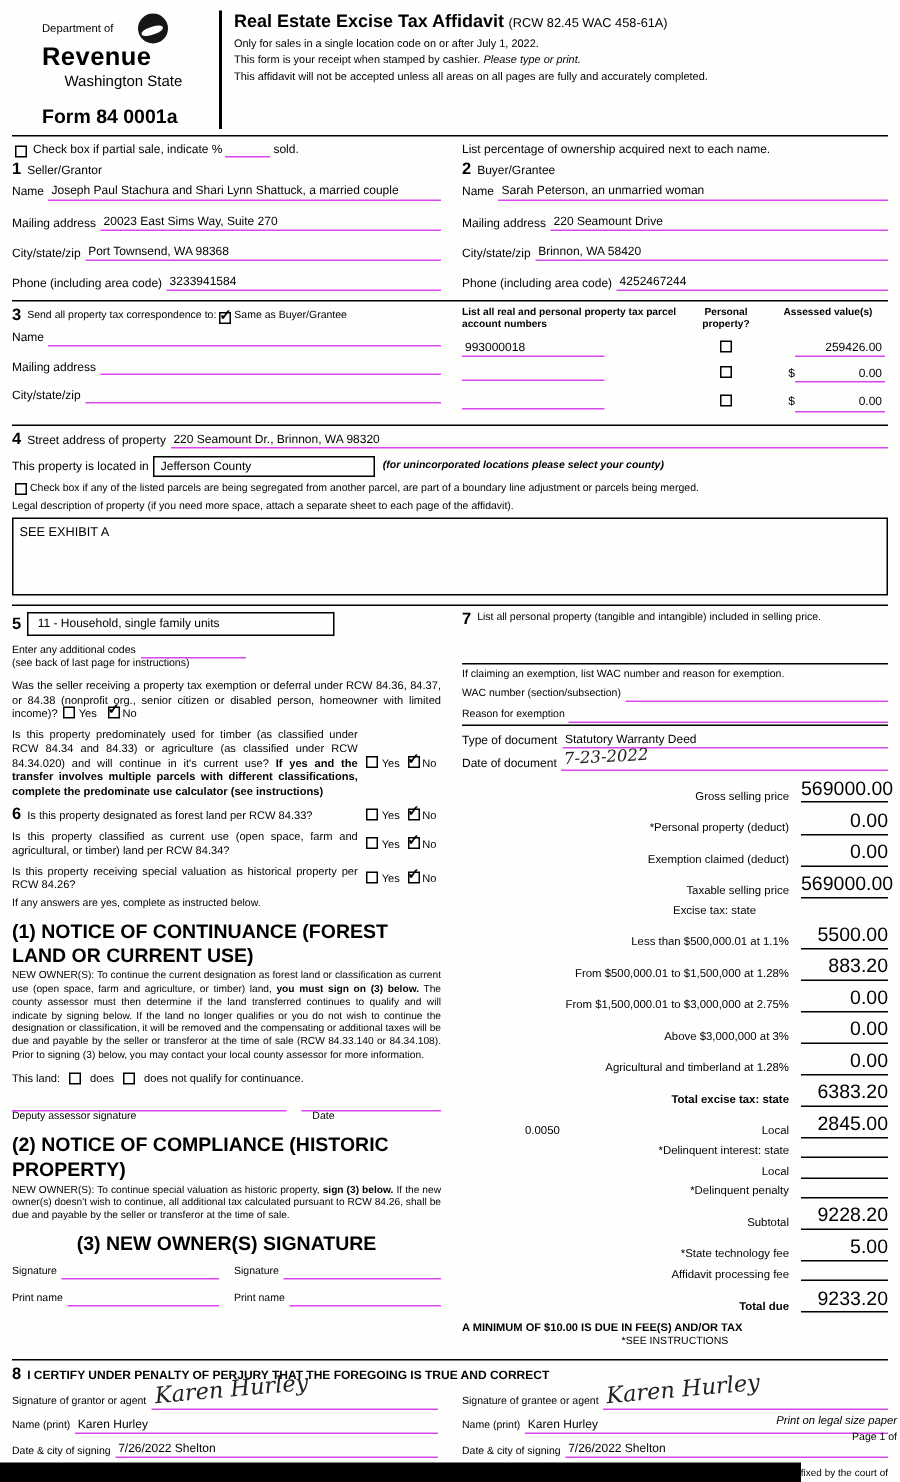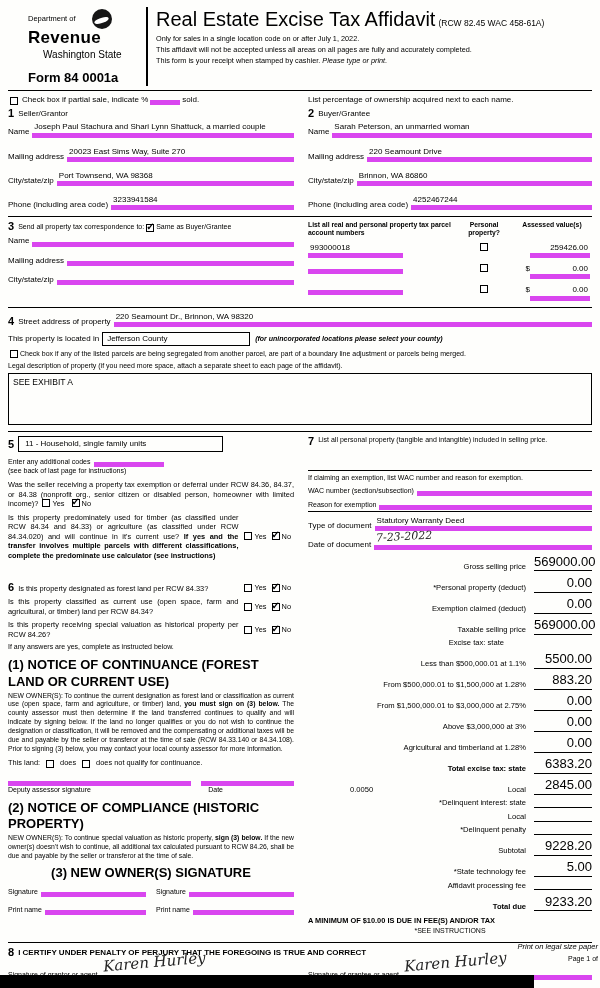--- a/index.html
+++ b/index.html
@@ -1,38 +1,38 @@
 <!DOCTYPE html>
 <html><head>
 <meta charset="utf-8">
 <style>
 *{margin:0;padding:0;box-sizing:border-box}
 body{background:#cfcfcf;font-family:"Liberation Sans",sans-serif}
 .page{width:600px;height:988px;margin:0 auto;background:#fefefc;color:#000;font-size:8px;line-height:1.28;position:relative;padding:7px 8px 0 8px;overflow:hidden}
 .b{font-weight:bold}.bi{font-weight:bold;font-style:italic}
-.sm{font-size:7px}.mt3{margin-top:3px}.mt4{margin-top:4px}.mt5{margin-top:5px}.mt6{margin-top:22px}.mt8{margin-top:8px}.mt9{margin-top:9px}
+.sm{font-size:7px}.mt3{margin-top:3px}.mt4{margin-top:4px}.mt5{margin-top:5px}.mt6{margin-top:6px}.mt8{margin-top:8px}.mt9{margin-top:9px}
 .fl{display:flex;align-items:flex-end}
 .lb{white-space:nowrap;margin-right:3px}
-.fi{display:inline-block;border-bottom:5px solid #d946ef;min-height:10px;padding:0 2px}
+.fi{display:inline-block;border-bottom:1px solid #d946ef;min-height:10px;padding:0 2px}
 .gr{flex:1}
 .w30{width:30px}.w60{width:60px}.w70{width:70px}.w95{width:95px}
 .num{font-weight:bold;font-size:11px;margin-right:4px;line-height:1}
 .cb{display:inline-block;width:8px;height:8px;border:1px solid #000;position:relative;flex:none;vertical-align:-1px;background:#fff;margin:0 2px}
 .cb.checked::after{content:"✓";position:absolute;left:-1px;top:-4px;font-size:10px;font-weight:bold}
 .hdr{display:flex}
 .brand{width:138px;padding:2px 0 0 20px;flex:none}
 .brand-top{display:flex;align-items:center;gap:16px}
 .dept{font-size:7.5px}
 .logo{width:20px;height:20px;border-radius:50%;background:#161616;position:relative;flex:none}
 .logo::after{content:"";position:absolute;left:2px;top:9px;width:15px;height:5px;background:#fff;border-radius:50%/60%;transform:rotate(-18deg)}
 .rev{font-size:17px;font-weight:bold;letter-spacing:.3px;margin-top:-2px}
 .wa{font-size:10px;margin-left:15px}
 .formno{font-size:13px;font-weight:bold;margin-top:8px}
 .tblock{flex:1;border-left:2px solid #000;padding-left:8px}
-.title{font-size:20px;font-weight:normal}
+.title{font-size:12px;font-weight:bold}
 .rcw{font-size:8.5px;margin-left:3px}
 .hnote{font-size:7.3px;margin-top:1.5px}
 .hrule{border-top:1.5px solid #000;margin-top:4px}
 .partial{display:flex;margin-top:4px}
 .pleft{display:flex;align-items:flex-end;gap:2px;width:292px}
 .pright{flex:1;padding-left:8px}
 .cols{display:flex;align-items:stretch}
 .col-l{width:292px;flex:none;padding-right:6px}
 .col-r{flex:1;padding-left:8px}
 .rule-top{border-top:1px solid #000;margin-top:6px;padding-top:4px}
@@ -93,22 +93,22 @@
         <span class="dept">Department of</span>
         <span class="logo"></span>
       </div>
       <div class="rev">Revenue</div>
       <div class="wa">Washington State</div>
       <div class="formno">Form 84 0001a</div>
     </div>
     <div class="tblock">
       <span class="title">Real Estate Excise Tax Affidavit</span><span class="rcw">(RCW 82.45 WAC 458-61A)</span>
       <div class="hnote">Only for sales in a single location code on or after July 1, 2022.</div>
+      <div class="hnote"><span>This form is your receipt when stamped by cashier. </span><i>Please type or print.</i></div>
       <div class="hnote">This affidavit will not be accepted unless all areas on all pages are fully and accurately completed.</div>
-      <div class="hnote"><span>This form is your receipt when stamped by cashier. </span><i>Please type or print.</i></div>
     </div>
   </header>
   <div class="hrule"></div>
 
   <div class="partial">
     <div class="pleft">
       <span class="cb"></span>
       <span>Check box if partial sale, indicate %</span>
       <span class="fi w30"></span>
       <span>sold.</span>
@@ -147,21 +147,21 @@
       <div class="fl mt3">
           <span class="lb">Name</span>
           <span class="fi gr">Sarah Peterson, an unmarried woman</span>
         </div>
       <div class="fl mt9">
           <span class="lb">Mailing address</span>
           <span class="fi gr">220 Seamount Drive</span>
         </div>
       <div class="fl mt9">
           <span class="lb">City/state/zip</span>
-          <span class="fi gr">Brinnon, WA  86860</span>
+          <span class="fi gr">Brinnon, WA  58420</span>
         </div>
       <div class="fl mt9">
           <span class="lb">Phone (including area code)</span>
           <span class="fi gr">4252467244</span>
         </div>
     </div>
   </div>
 
   <div class="cols rule-top">
     <div class="col-l">

